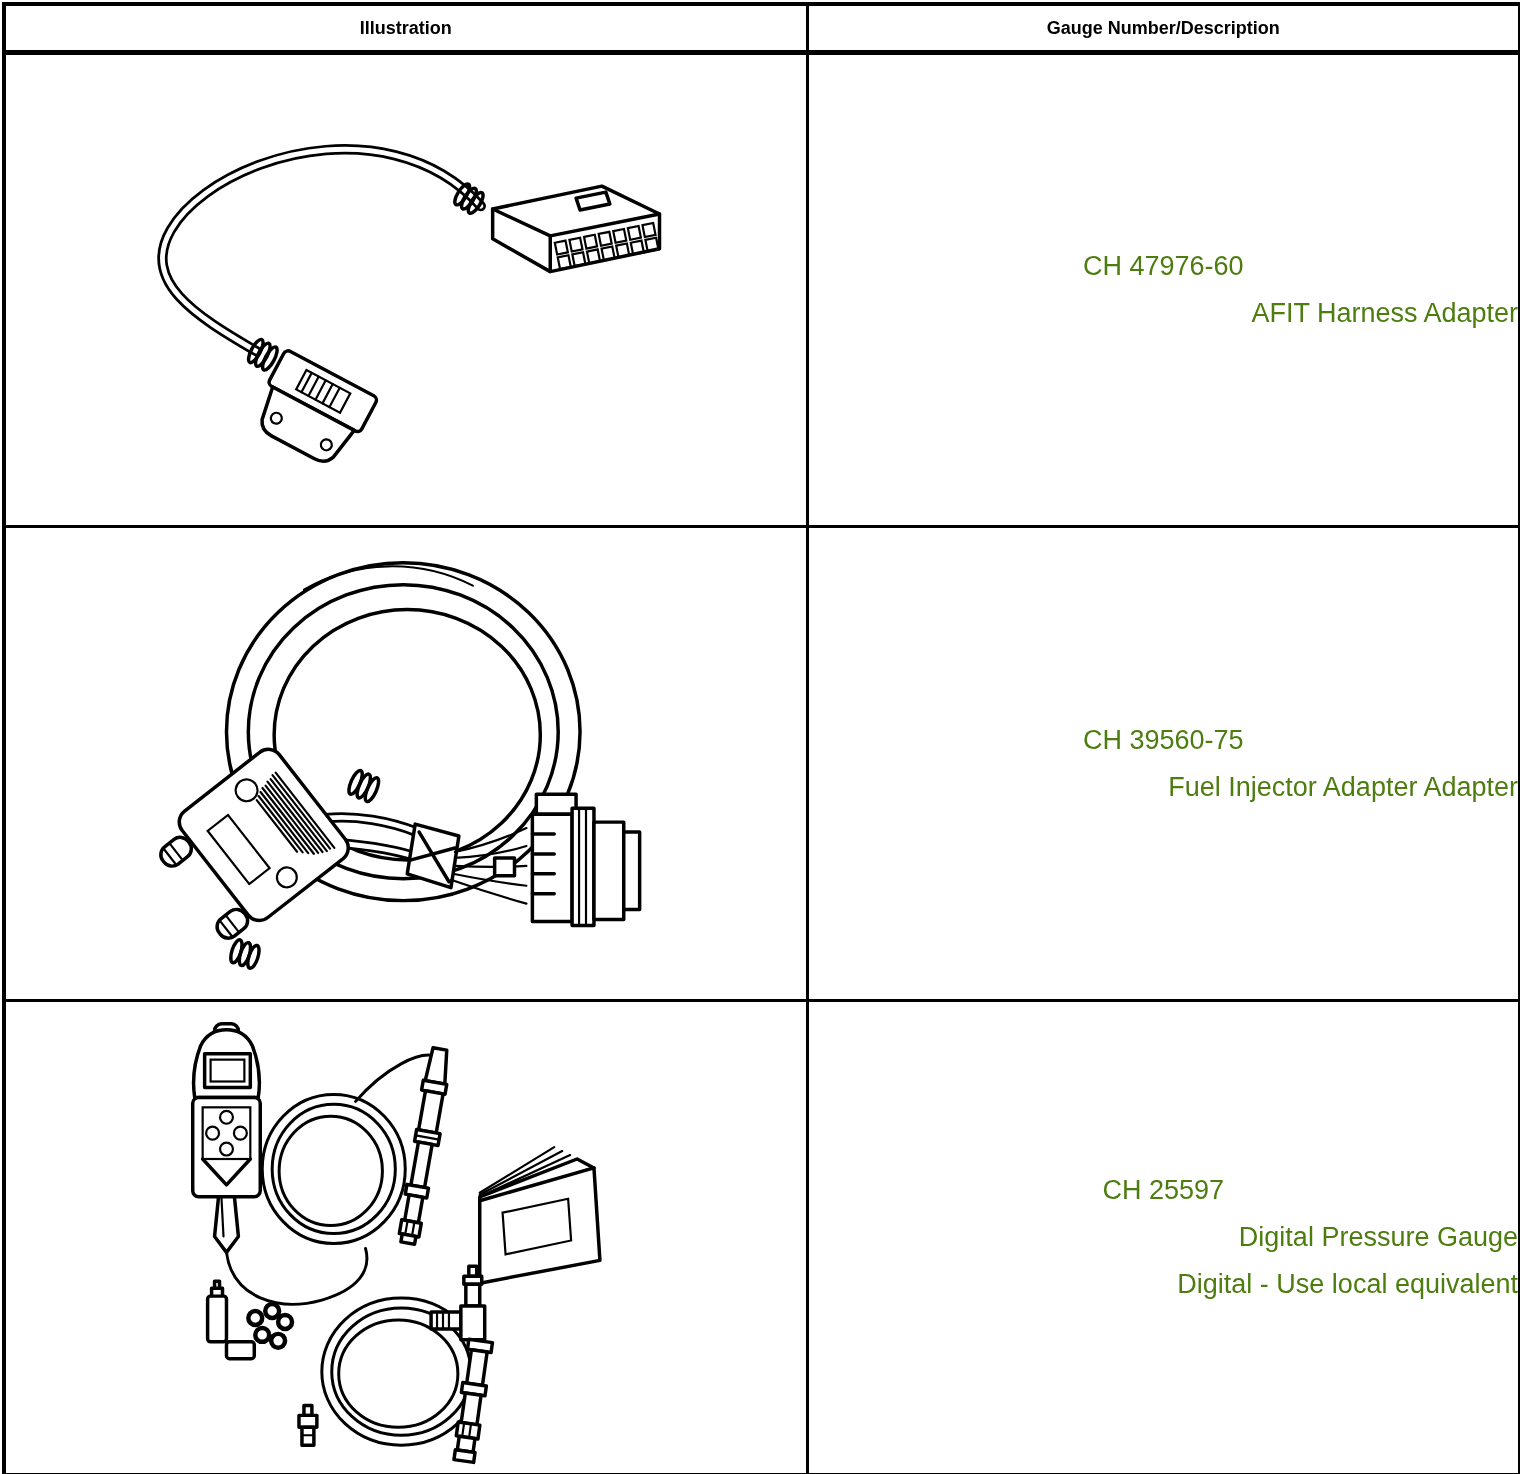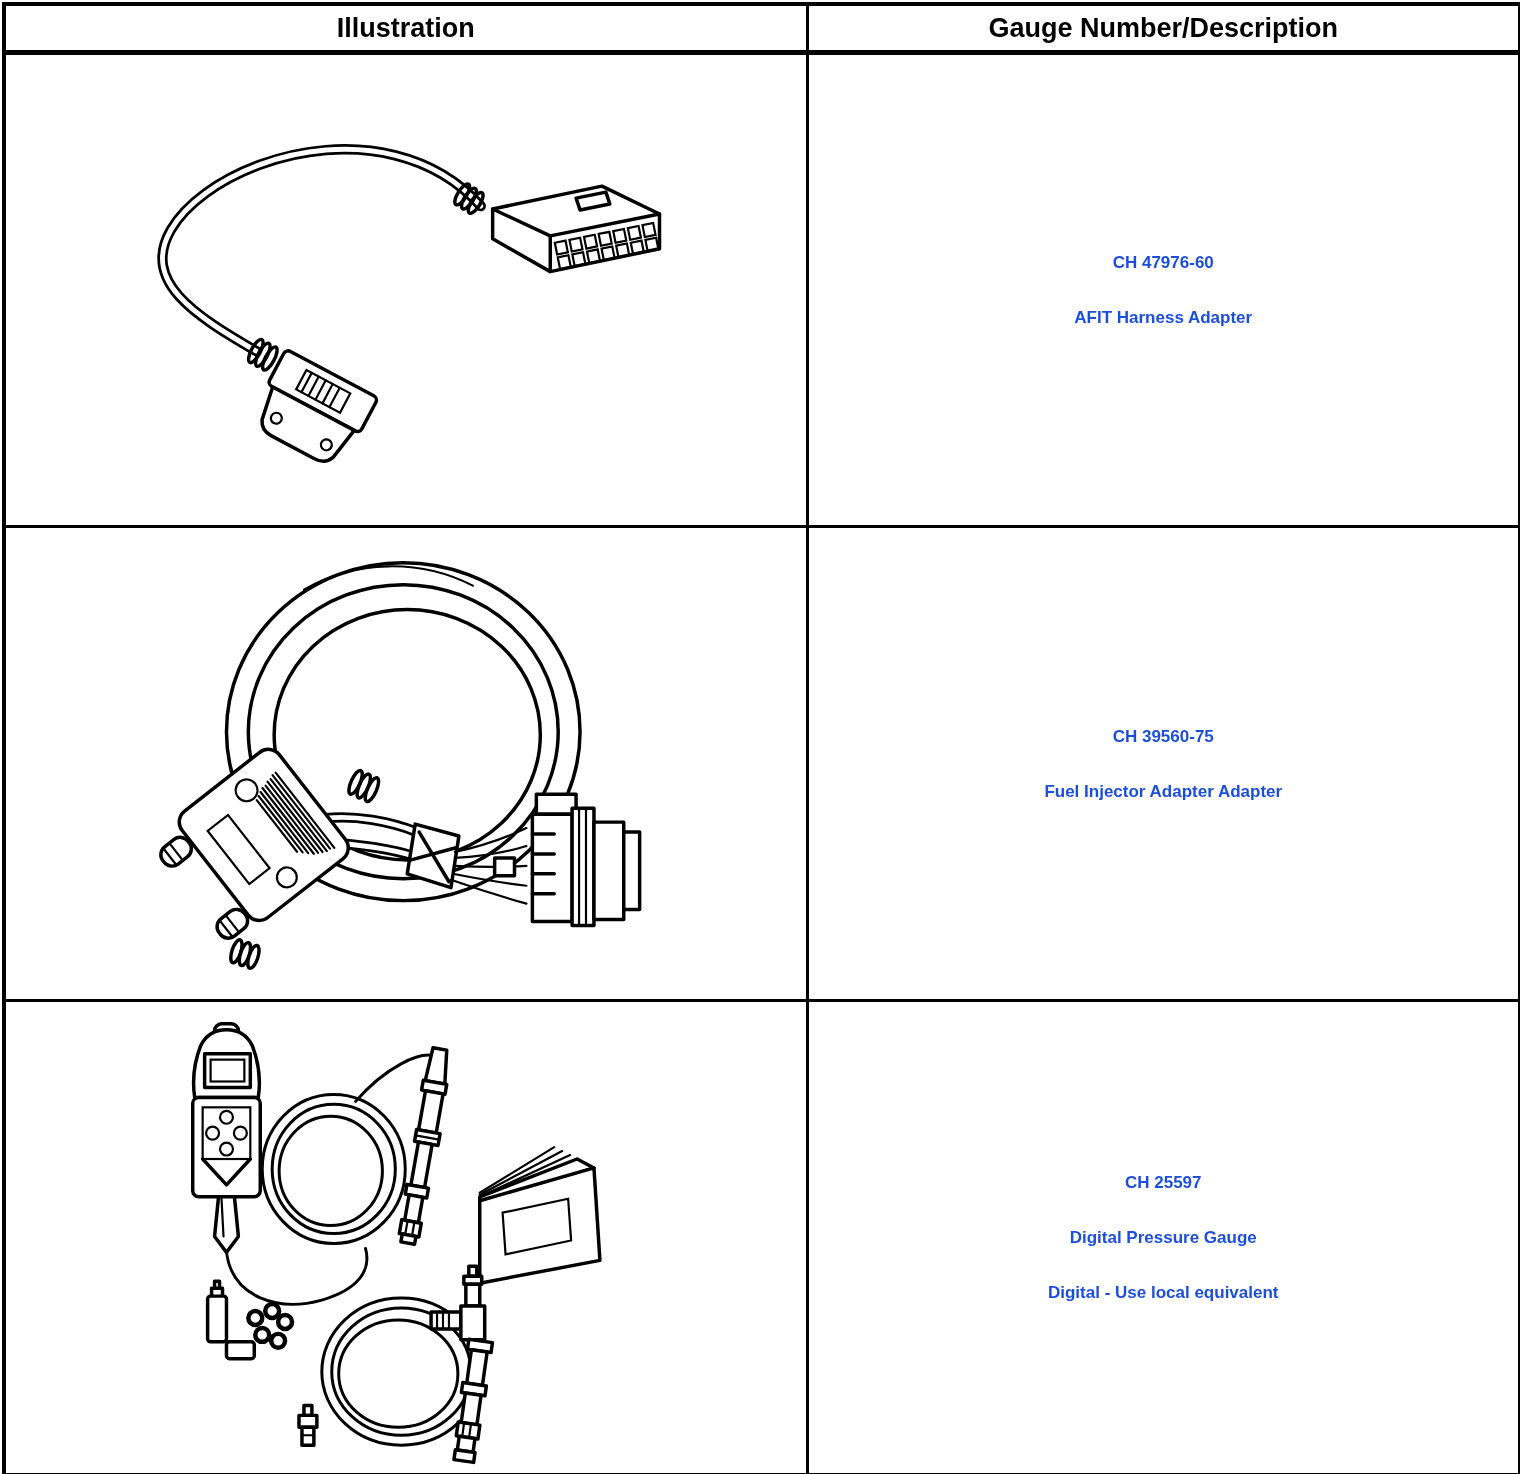--- a/index.html
+++ b/index.html
@@ -21,44 +21,43 @@
     margin: 2px;
     border: 4px solid #000000;
     background: #ffffff;
   }
   col.c-illus { width: 803px; }
   col.c-desc  { width: 713px; }
   th.hdr {
     height: 44px;
     border: 3px solid #000000;
     border-bottom: 5px solid #000000;
-    font-size: 27px;
+    font-size: 18px;
     font-weight: bold;
     text-align: center;
     vertical-align: middle;
     padding: 0;
   }
   td.cell {
     border: 3px solid #000000;
     padding: 0;
     vertical-align: middle;
     overflow: hidden;
   }
   td.illus-cell { height: 100%; }
   tr.r1 td { height: 470px; }
   tr.r2 td { height: 471px; }
   tr.r3 td { height: 471px; }
   .desc-cell { text-align: center; }
   .tool-line {
-    font-size: 17px;
+    font-size: 27px;
     line-height: 27px;
-    color: #1d4ed8;
-    font-weight: bold;
-  }
-  .tool-line + .tool-line { margin-top: 28px; }
+    color: #4d7c0f;
+  }
+  .tool-line + .tool-line { margin-top: 20px; text-align: right; }
   svg.art { display: block; width: 100%; height: 100%; }
   
   .ln  { fill: none; stroke: #000; stroke-width: 3.5; stroke-linejoin: round; stroke-linecap: round; }
   .fw  { fill: #fff; stroke: #000; stroke-width: 3.5; stroke-linejoin: round; }
   .thin{ fill: none; stroke: #000; stroke-width: 2.2; stroke-linecap: round; }
   .co  { fill: none; stroke: #000; stroke-width: 10.5; stroke-linecap: round; }
   .ci  { fill: none; stroke: #fff; stroke-width: 5;   stroke-linecap: round; }
   .ring{ fill: none; stroke: #000; stroke-width: 4.5; }
 </style>
 </head>

